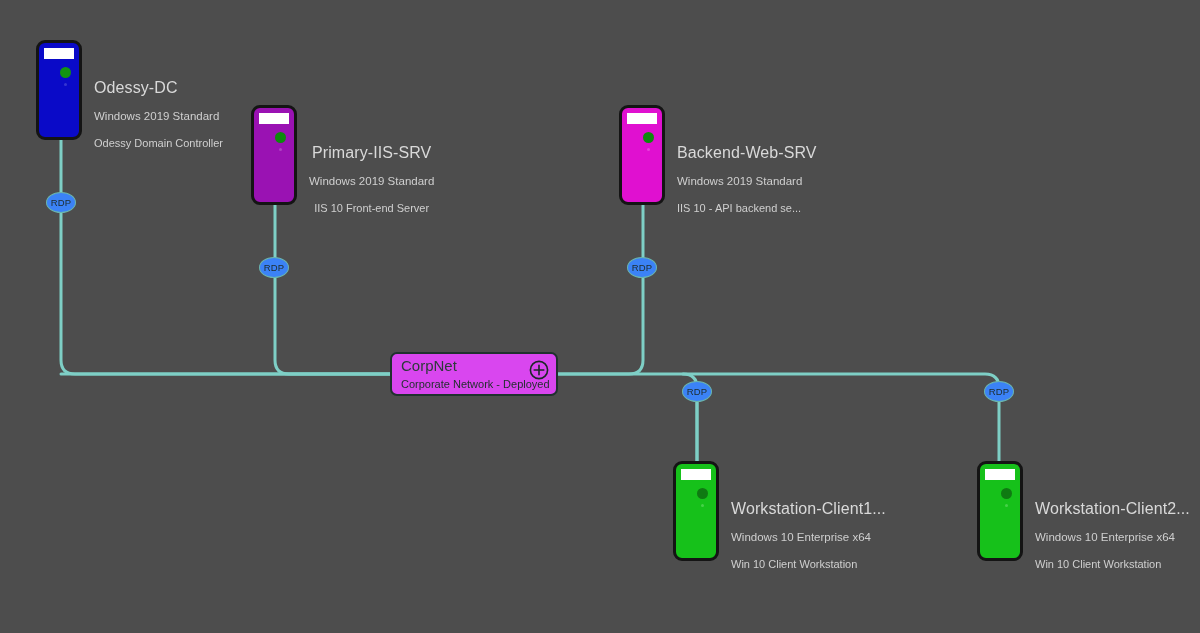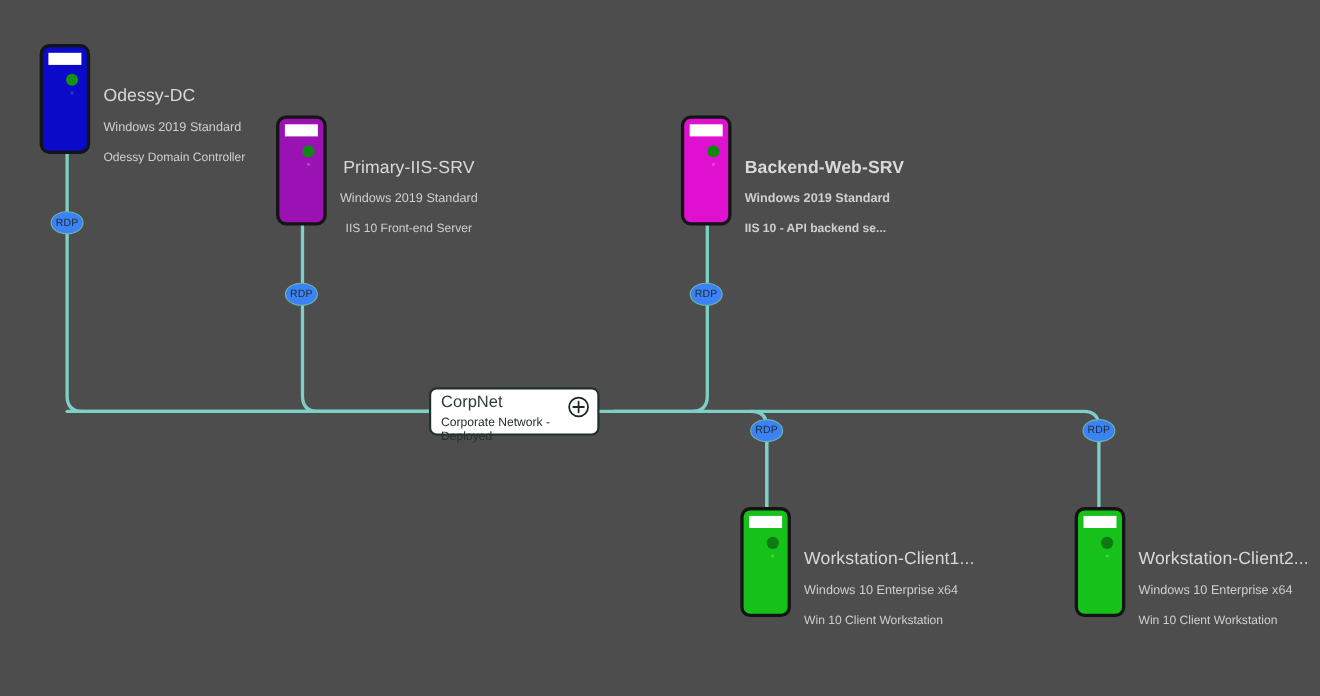--- a/index.html
+++ b/index.html
@@ -90,23 +90,23 @@
   .node-role {
     font-size: 11px;
     color: #cfcfcf;
     line-height: 13px;
     margin-top: 14px;
   }
 
   
   .net-box {
     position: absolute;
-    width: 155px;
+    width: 168px;
     height: 44px;
-    background: #ffffff;
+    background: #d946ef;
     border: 2px solid #20312f;
     border-radius: 7px;
     box-sizing: border-box;
   }
   .net-title {
     position: absolute;
     left: 9px;
     top: 3px;
     font-size: 15px;
     color: #2d3b3a;
@@ -197,21 +197,21 @@
       <div class="node-role">IIS 10 Front-end Server</div>
     </div>
   </div>
 
   <div class="node" style="left:619px; top:105px;">
     <div class="vm-icon" style="background:#e010d0;">
       <div class="vm-bar"></div>
       <div class="vm-dot" style="background:#0d8a0d;"></div>
       <div class="vm-subdot" style="background:#f06ae8;"></div>
     </div>
-    <div class="node-text" style="top:-1px;font-weight:bold;">
+    <div class="node-text" style="top:-1px;">
       <div class="node-title">Backend-Web-SRV</div>
       <div class="node-os">Windows 2019 Standard</div>
       <div class="node-role">IIS 10 - API backend se...</div>
     </div>
   </div>
 
   <div class="node" style="left:673px; top:461px;">
     <div class="vm-icon" style="background:#16c11a;">
       <div class="vm-bar"></div>
       <div class="vm-dot" style="background:#0f7a12;"></div>

